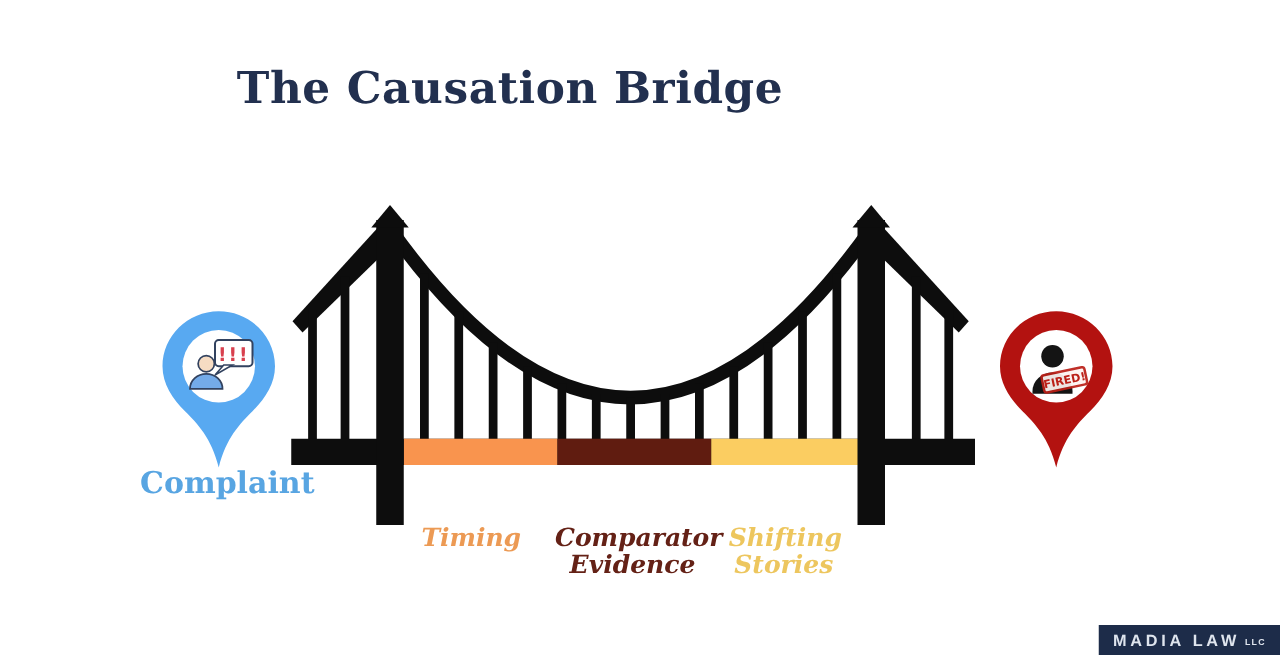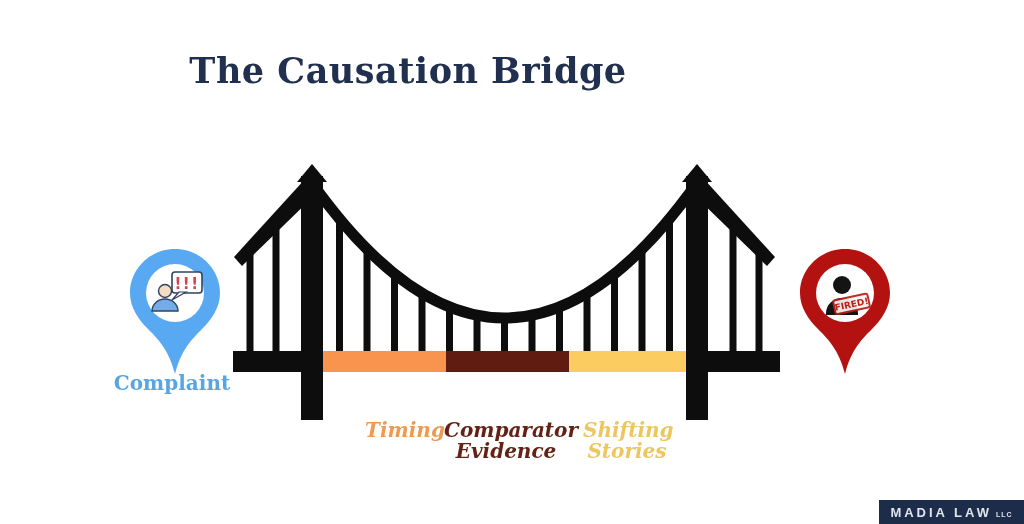--- a/index.html
+++ b/index.html
@@ -6,29 +6,29 @@
   .canvas{
     position:relative;width:1024px;height:524px;background:#ffffff;
     overflow:hidden;font-family:"DejaVu Serif","Liberation Serif",serif;
   }
   .title{
     position:absolute;top:50px;left:0;width:816px;text-align:center;
     font-size:35px;font-weight:bold;color:#22304f;letter-spacing:.5px;
   }
   svg{position:absolute;top:0;left:0;}
   .pin-label{
-    position:absolute;text-align:center;font-weight:bold;font-size:20px;
+    position:absolute;text-align:center;font-weight:bold;font-size:24px;
   }
   .pin-label.complaint{left:112px;top:371px;width:120px;color:#58a5e2;}
   .pin-label.termination{left:772px;top:371px;width:140px;color:#9d1c1c;}
   .deck-label{
     position:absolute;text-align:center;font-weight:bold;font-style:italic;
     font-size:20px;line-height:21px;
   }
-  .deck-label.timing{left:333px;top:420px;width:88px;color:#ec9a54;margin-left:28px;}
+  .deck-label.timing{left:333px;top:420px;width:88px;color:#ec9a54;}
   .deck-label.comparator{left:444px;top:420px;width:124px;color:#642116;}
   .deck-label.shifting{left:583px;top:420px;width:88px;color:#edc65e;}
   .logo-bar{
     position:absolute;right:0;bottom:0;width:145px;height:24px;
     background:#1d2c49;display:flex;align-items:center;justify-content:center;
     font-family:"Liberation Sans","DejaVu Sans",sans-serif;color:#dfe5ee;
   }
   .logo-name{font-size:13px;font-weight:bold;letter-spacing:3px;}
   .logo-suffix{font-size:7px;font-weight:bold;letter-spacing:1px;margin-left:4px;margin-top:4px;}
 </style>

